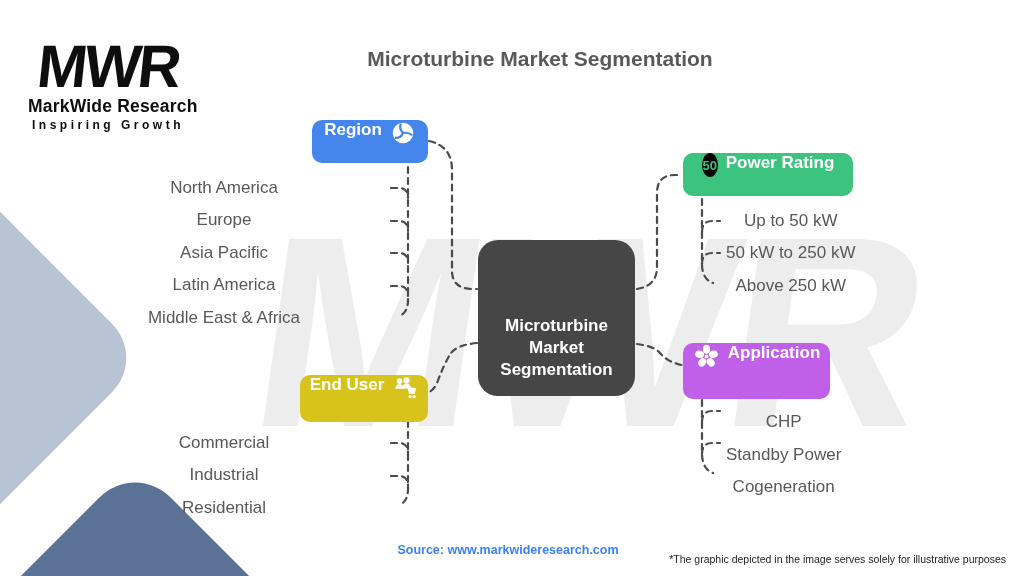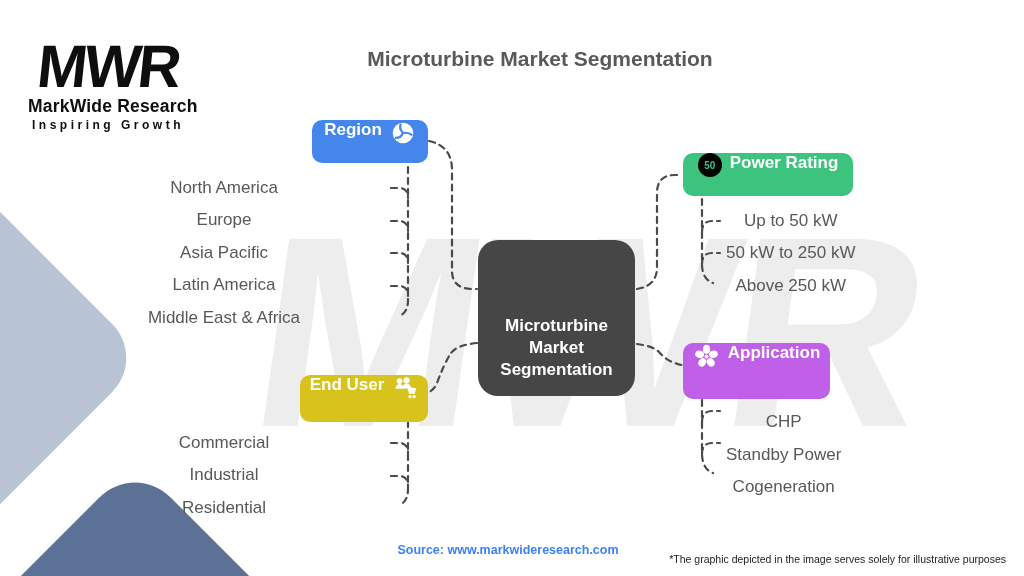--- a/index.html
+++ b/index.html
@@ -29,22 +29,22 @@
   #wires{position:absolute;left:0;top:0;z-index:1;}
   #wires path{fill:none;stroke-width:2.2;stroke-linecap:round;stroke-dasharray:6 5;}
 
   
   .node{position:absolute;display:flex;justify-content:center;gap:8px;
     border-radius:10px;color:#fff;font-weight:700;font-size:17px;z-index:2;white-space:nowrap;}
   #node-region{left:312px;top:120px;width:116px;height:43px;}
   #node-power{left:683px;top:153px;width:170px;height:43px;}
   #node-enduser{left:300px;top:375px;width:128px;height:47px;}
   #node-application{left:683px;top:343px;width:147px;height:56px;}
-  .badge-50{width:24px;height:24px;border-radius:50%;background:#000000;display:flex;
-    align-items:center;justify-content:center;font-size:10px;font-weight:800;}
+  .badge-50{width:16px;height:24px;border-radius:50%;background:#000000;display:flex;
+    align-items:center;justify-content:center;font-size:13px;font-weight:800;}
 
   
   #central{position:absolute;left:478px;top:240px;width:157px;height:156px;border-radius:20px;z-index:2;}
   #central .ctext{position:absolute;left:0;right:0;bottom:15px;text-align:center;color:#fff;
     font-size:17px;line-height:22px;font-weight:700;}
 
   
   .leaves{position:absolute;z-index:2;}
   .leaf{height:32.5px;line-height:32.5px;font-size:17px;color:#57585a;white-space:nowrap;text-align:center;}
   .leaves.right-align{text-align:right;}

